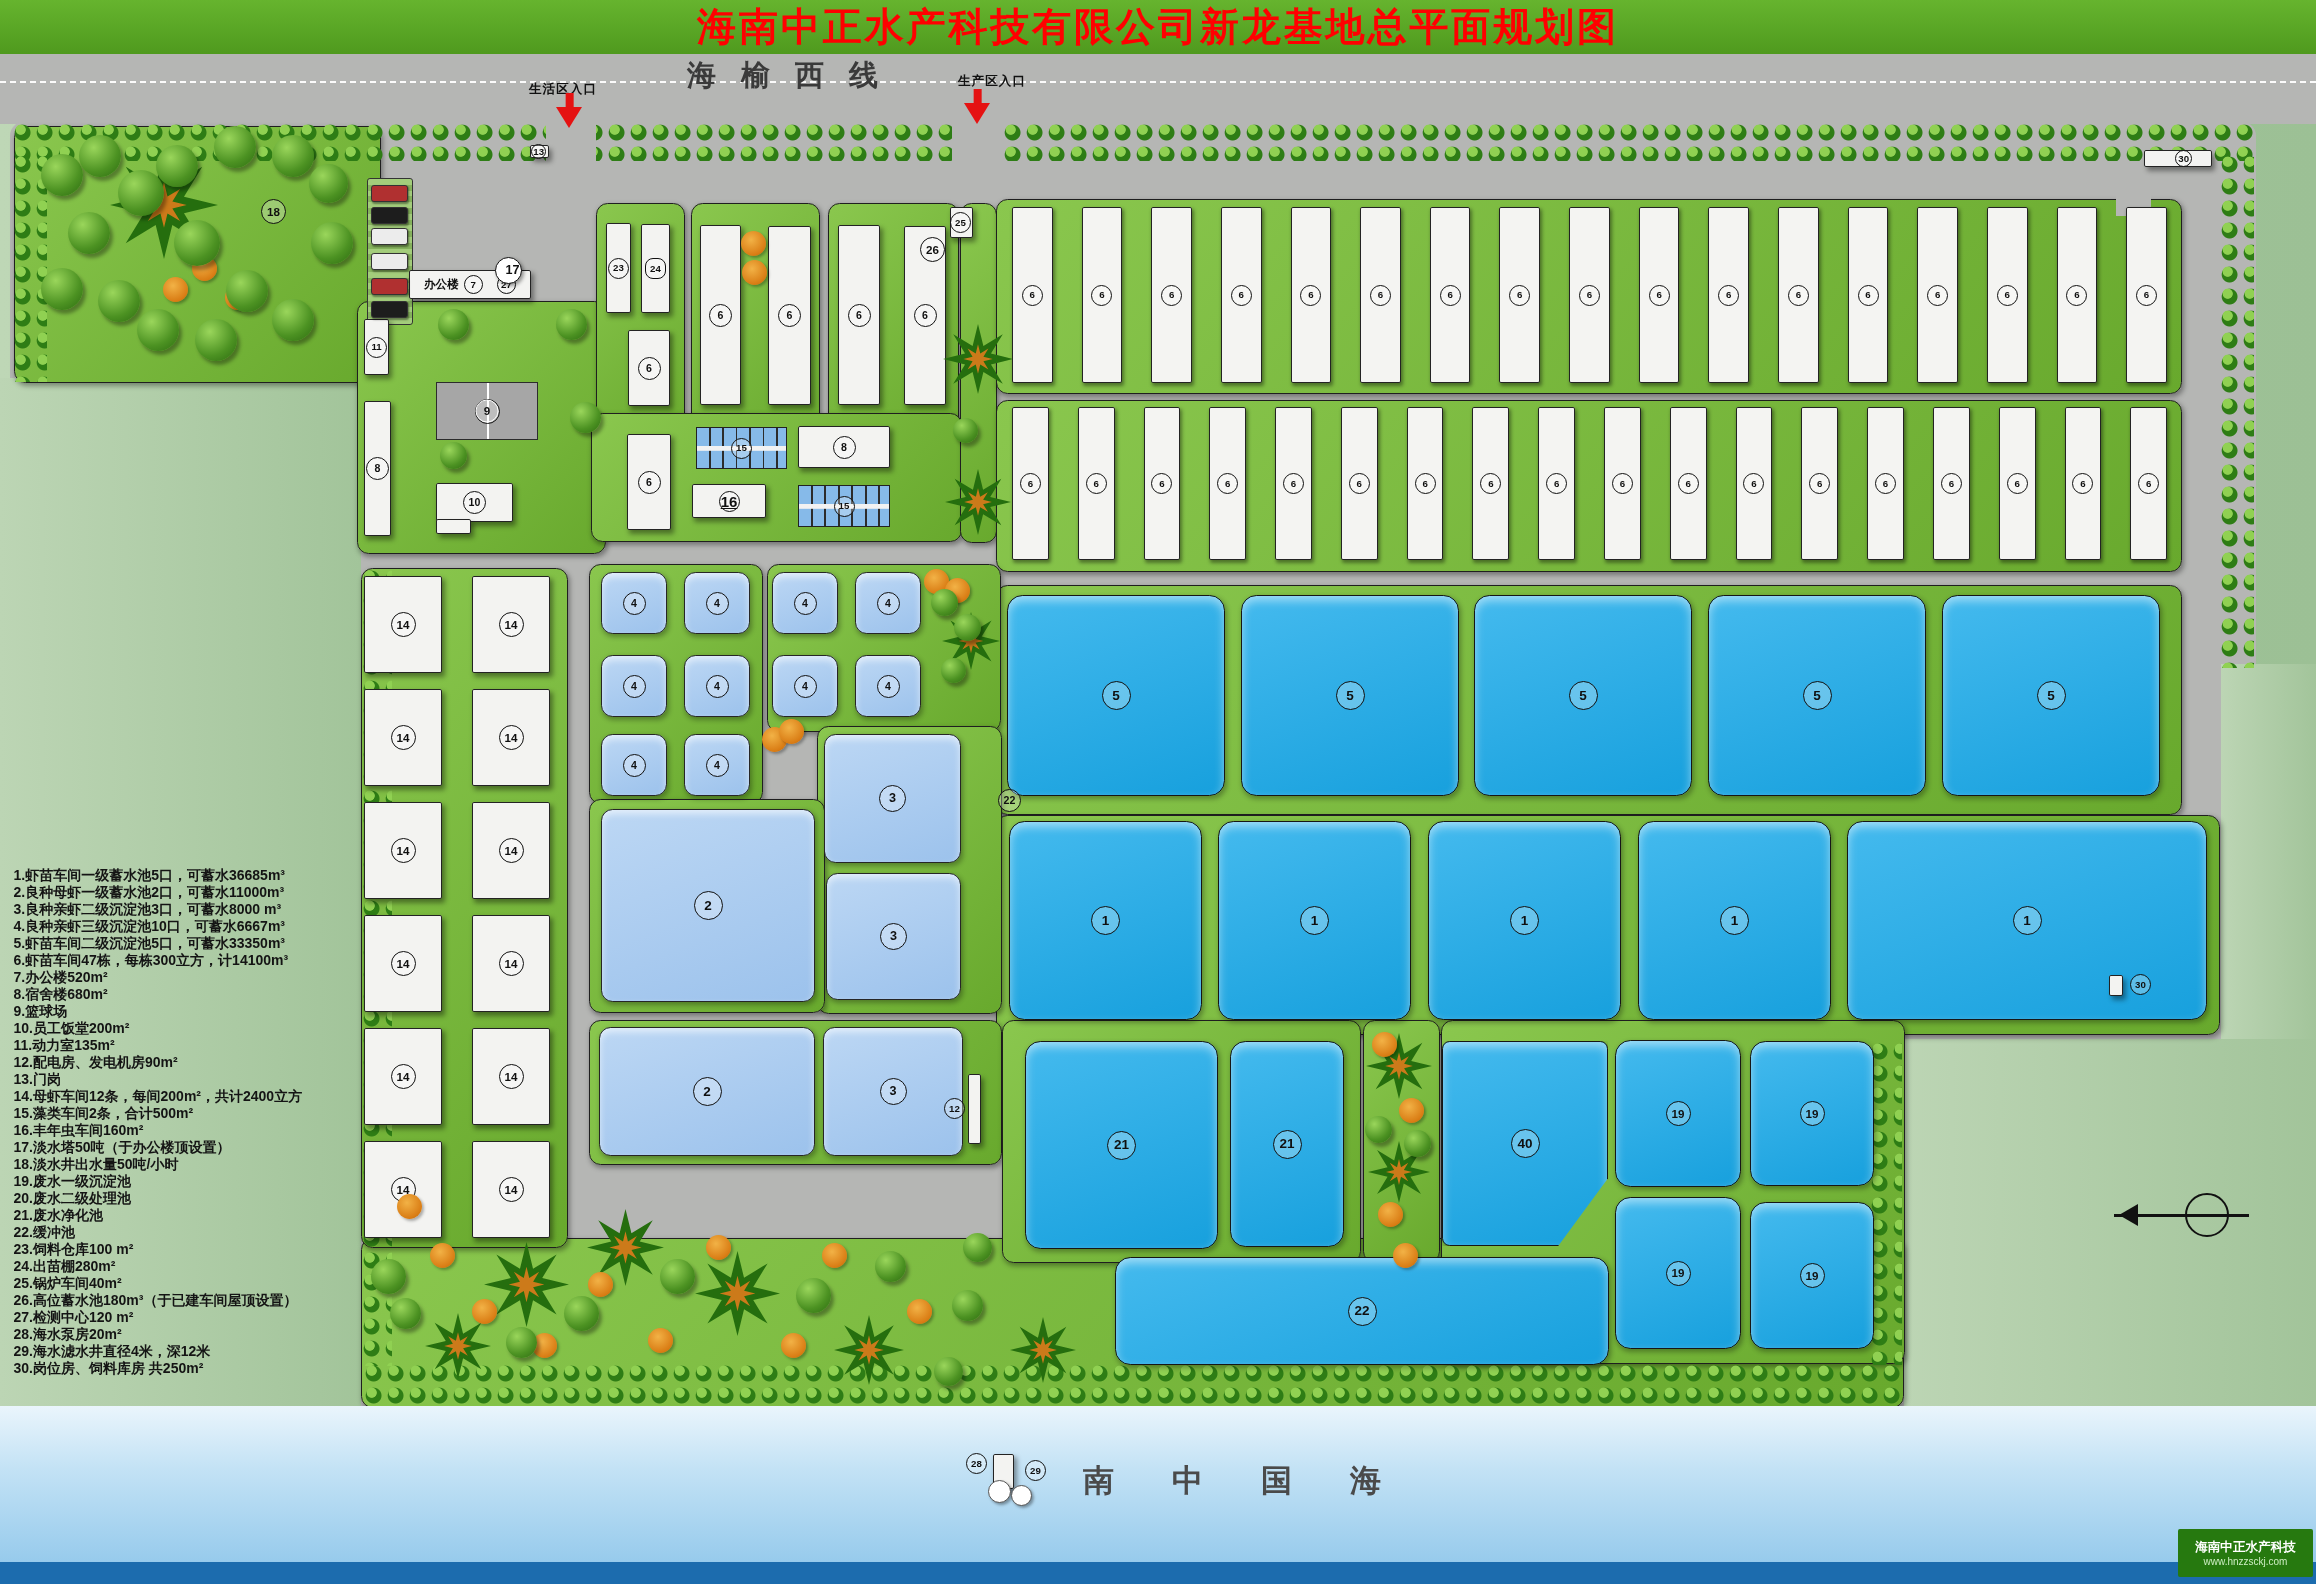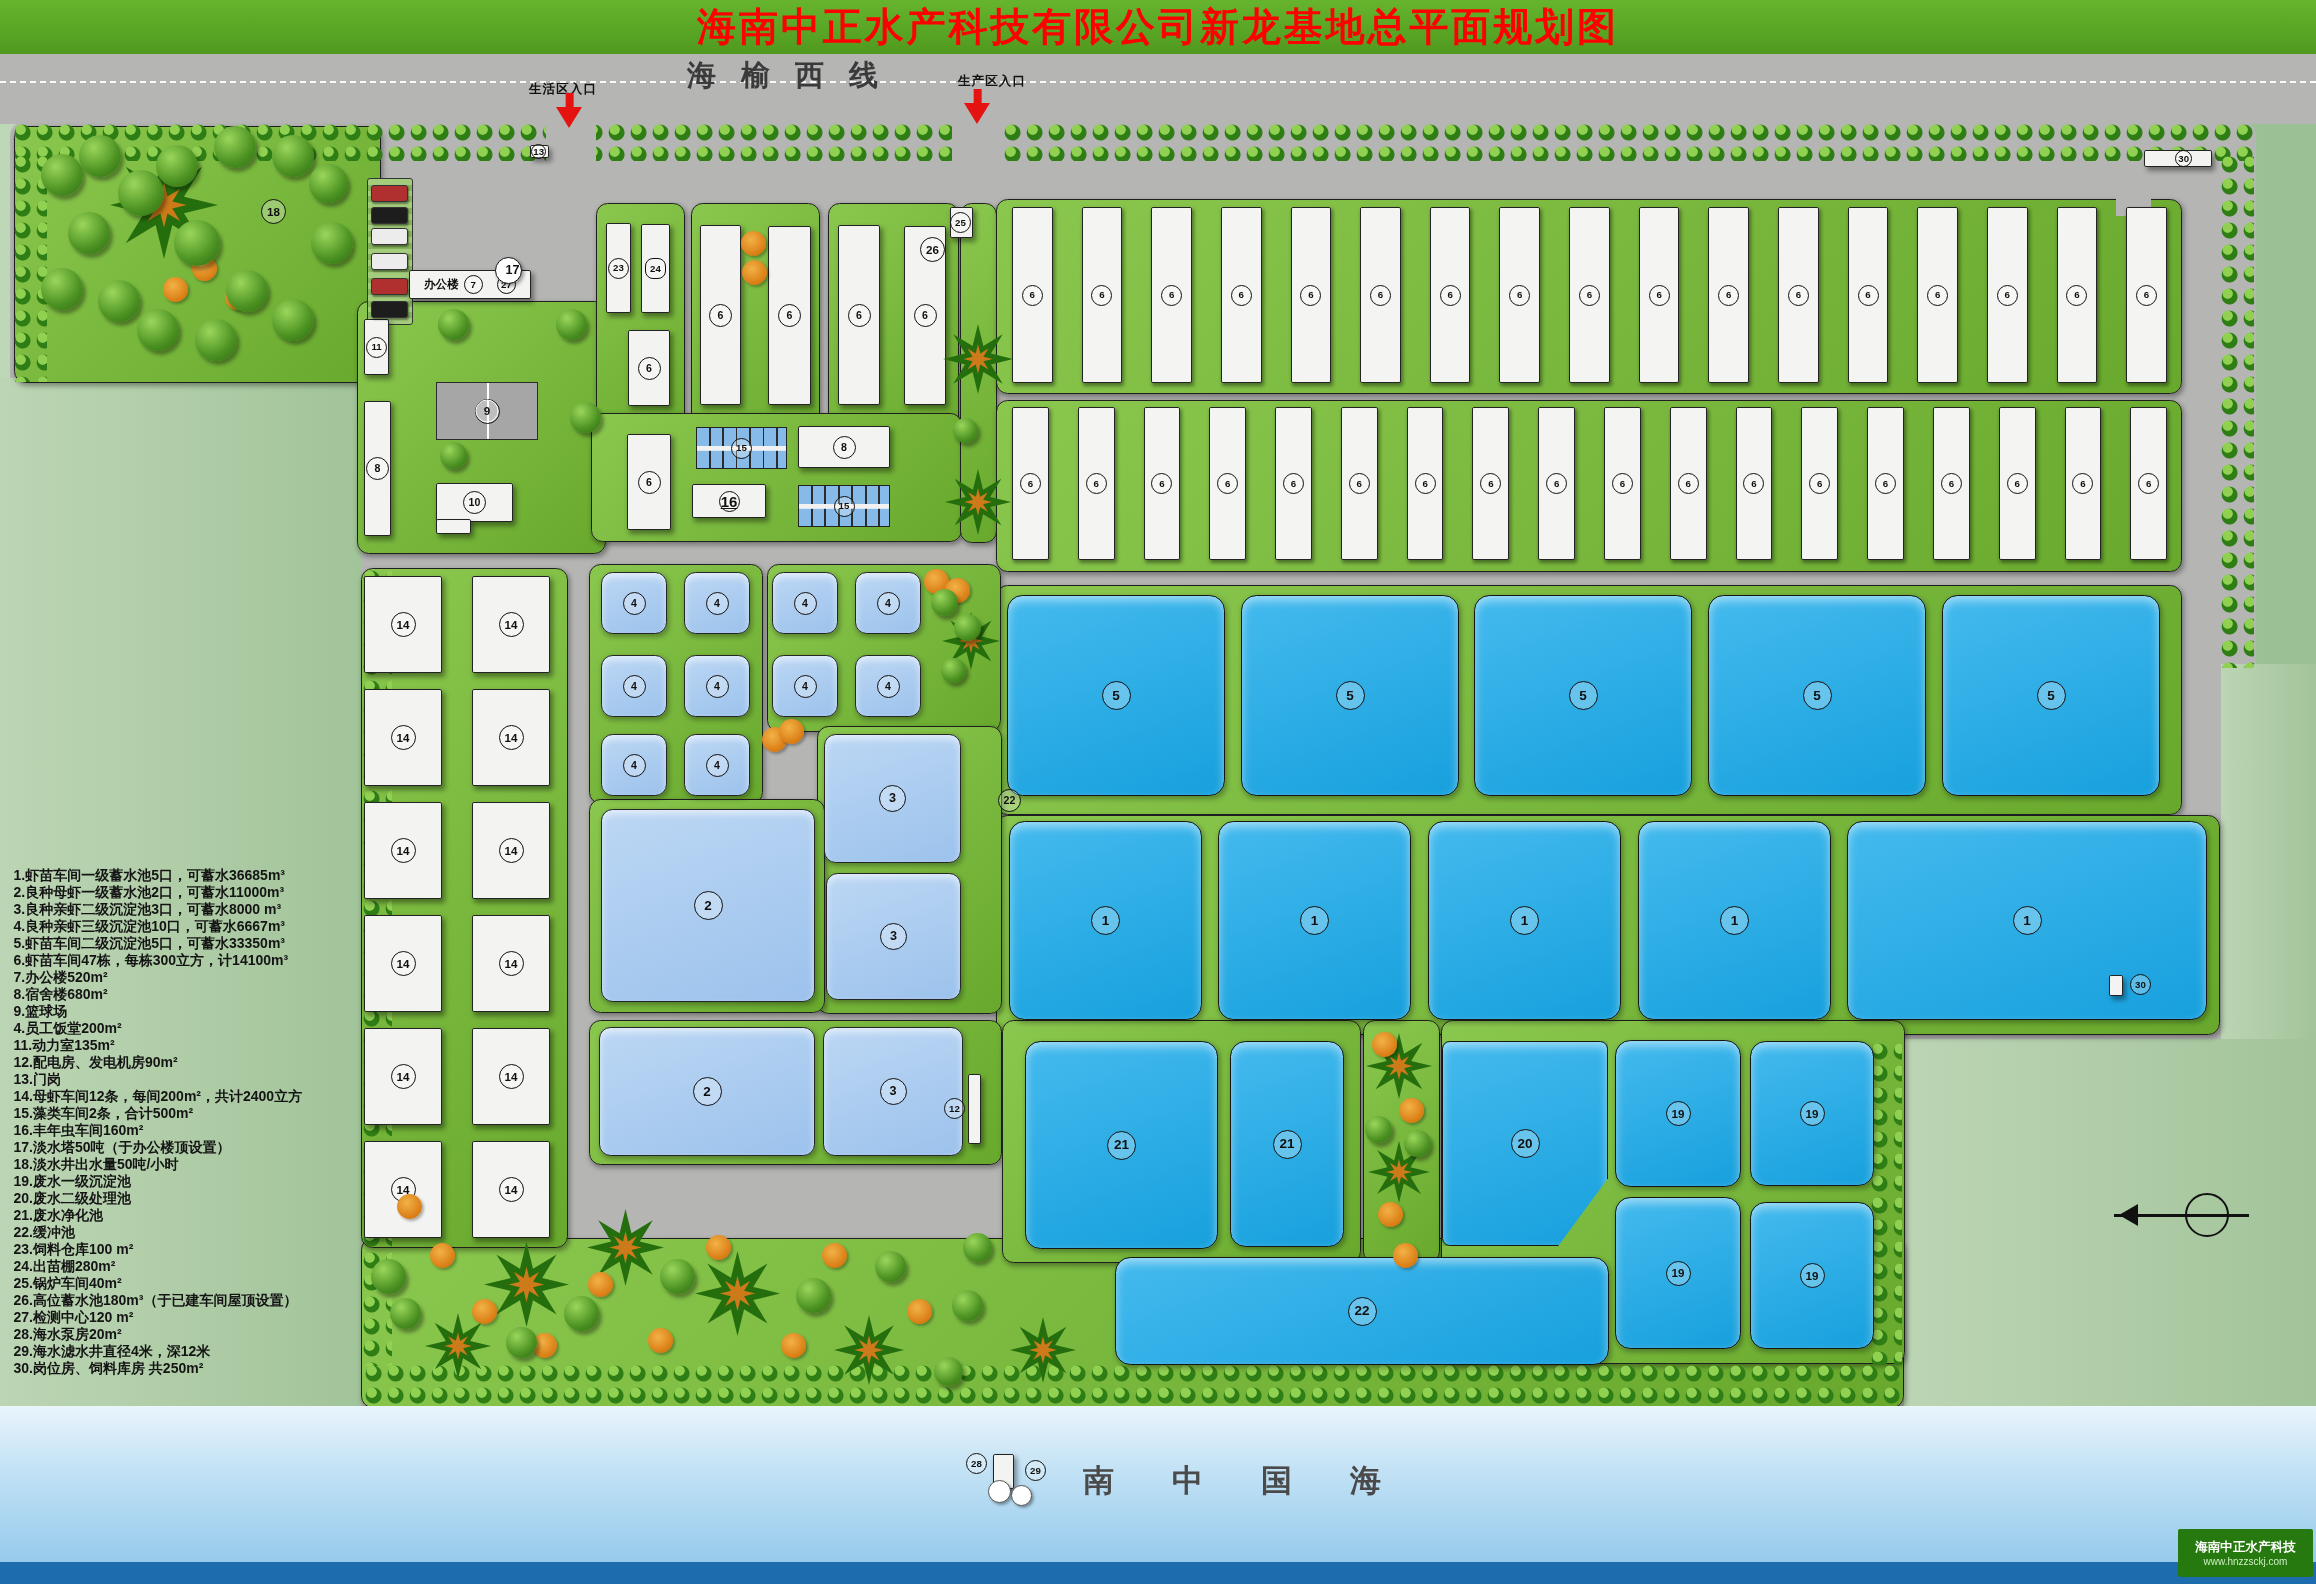--- a/index.html
+++ b/index.html
@@ -359,21 +359,21 @@
       <div class="abs pond" style="left: 1025px; top: 1041px; width: 193px; height: 208px;">
         <div class="abs numc" style="position: relative; height: 29px; width: 29px; font-size: 13.5px;">21</div>
       </div>
       <div class="abs pond" style="left: 1230px; top: 1041px; width: 114px; height: 206px;">
         <div class="abs numc" style="position: relative; height: 29px; width: 29px; font-size: 13.5px;">21</div>
       </div>
       <div class="abs pond" style="left: 1115px; top: 1257px; width: 494px; height: 108px;">
         <div class="abs numc" style="position: relative; height: 29px; width: 29px; font-size: 13.5px;">22</div>
       </div>
       <div class="abs pond" style="left: 1442px; top: 1041px; width: 166px; height: 205px; clip-path: polygon(0% 0%, 100% 0%, 100% 67%, 70% 100%, 0% 100%); border-radius: 7.7px;">
-        <div class="abs numc" style="position: relative; height: 29px; width: 29px; font-size: 13.5px;">20</div>
+        <div class="abs numc" style="position: relative; height: 29px; width: 29px; font-size: 13.5px;">40</div>
       </div>
       <div class="abs pond" style="left: 1615px; top: 1040px; width: 126px; height: 147px;">
         <div class="abs numc" style="position: relative; height: 25px; width: 25px; font-size: 11.6px;">19</div>
       </div>
       <div class="abs pond" style="left: 1750px; top: 1041px; width: 124px; height: 145px;">
         <div class="abs numc" style="position: relative; height: 25px; width: 25px; font-size: 11.6px;">19</div>
       </div>
       <div class="abs pond" style="left: 1615px; top: 1197px; width: 126px; height: 152px;">
         <div class="abs numc" style="position: relative; height: 25px; width: 25px; font-size: 11.6px;">19</div>
       </div>
@@ -556,21 +556,21 @@
   <div class="abs" id="legend-panel">
       <div class="legend-line">1.虾苗车间一级蓄水池5口，可蓄水36685m³</div>
       <div class="legend-line">2.良种母虾一级蓄水池2口，可蓄水11000m³</div>
       <div class="legend-line">3.良种亲虾二级沉淀池3口，可蓄水8000 m³</div>
       <div class="legend-line">4.良种亲虾三级沉淀池10口，可蓄水6667m³</div>
       <div class="legend-line">5.虾苗车间二级沉淀池5口，可蓄水33350m³</div>
       <div class="legend-line">6.虾苗车间47栋，每栋300立方，计14100m³</div>
       <div class="legend-line">7.办公楼520m²</div>
       <div class="legend-line">8.宿舍楼680m²</div>
       <div class="legend-line">9.篮球场</div>
-      <div class="legend-line">4.员工饭堂200m²</div>
+      <div class="legend-line">10.员工饭堂200m²</div>
       <div class="legend-line">11.动力室135m²</div>
       <div class="legend-line">12.配电房、发电机房90m²</div>
       <div class="legend-line">13.门岗</div>
       <div class="legend-line">14.母虾车间12条，每间200m²，共计2400立方</div>
       <div class="legend-line">15.藻类车间2条，合计500m²</div>
       <div class="legend-line">16.丰年虫车间160m²</div>
       <div class="legend-line">17.淡水塔50吨（于办公楼顶设置）</div>
       <div class="legend-line">18.淡水井出水量50吨/小时</div>
       <div class="legend-line">19.废水一级沉淀池</div>
       <div class="legend-line">20.废水二级处理池</div>

